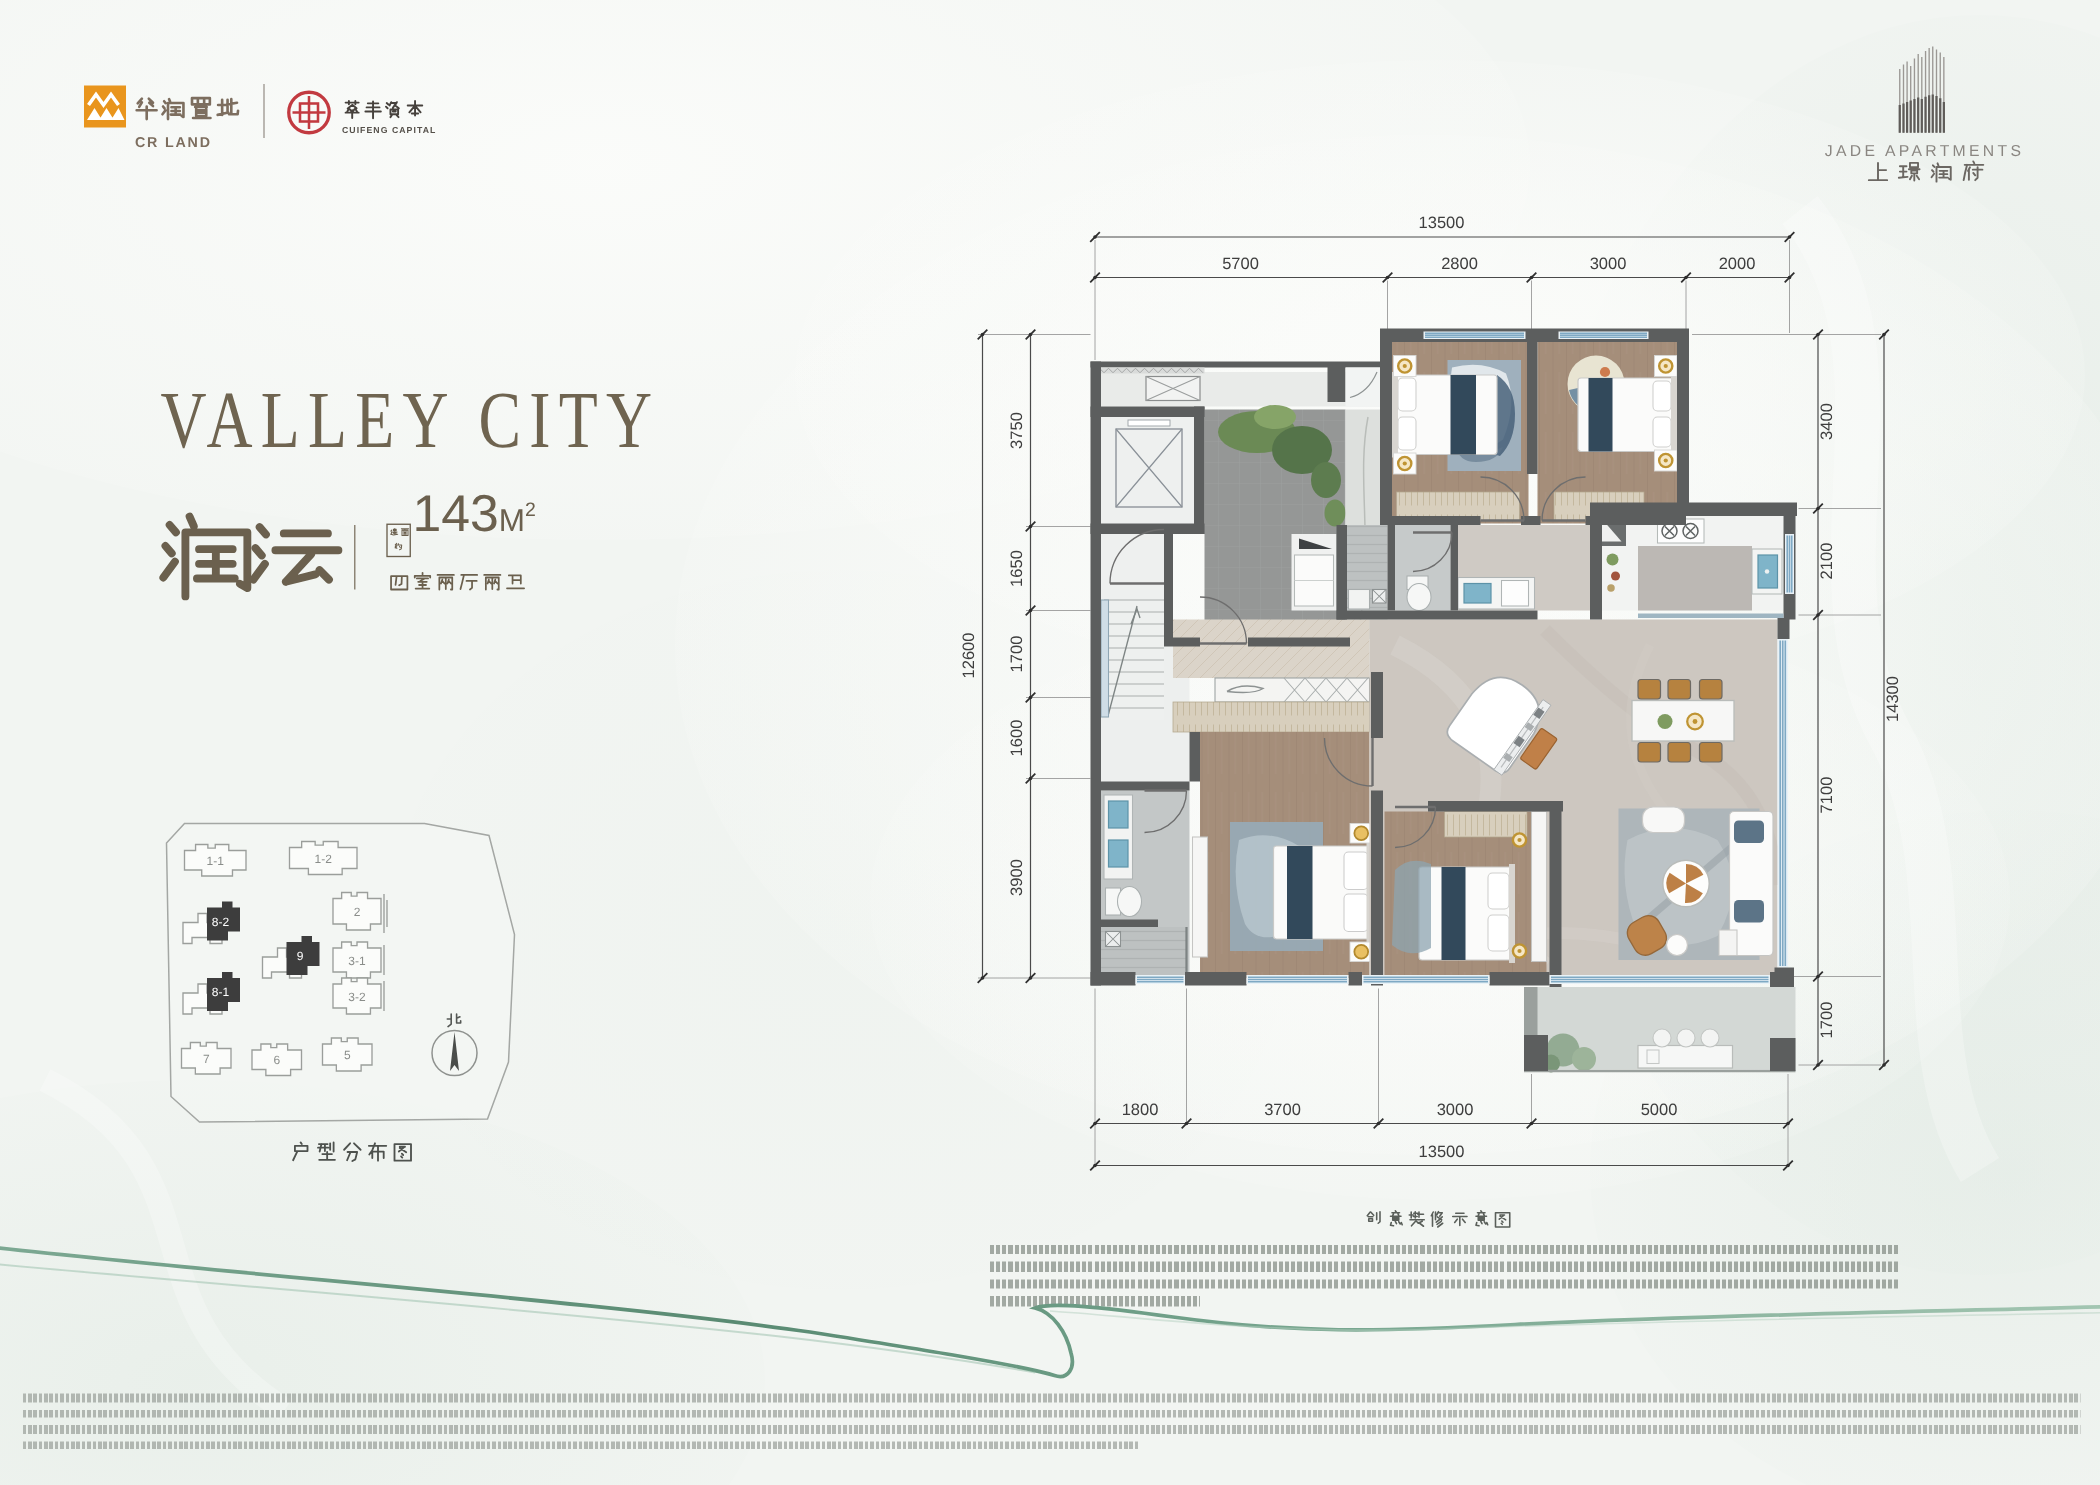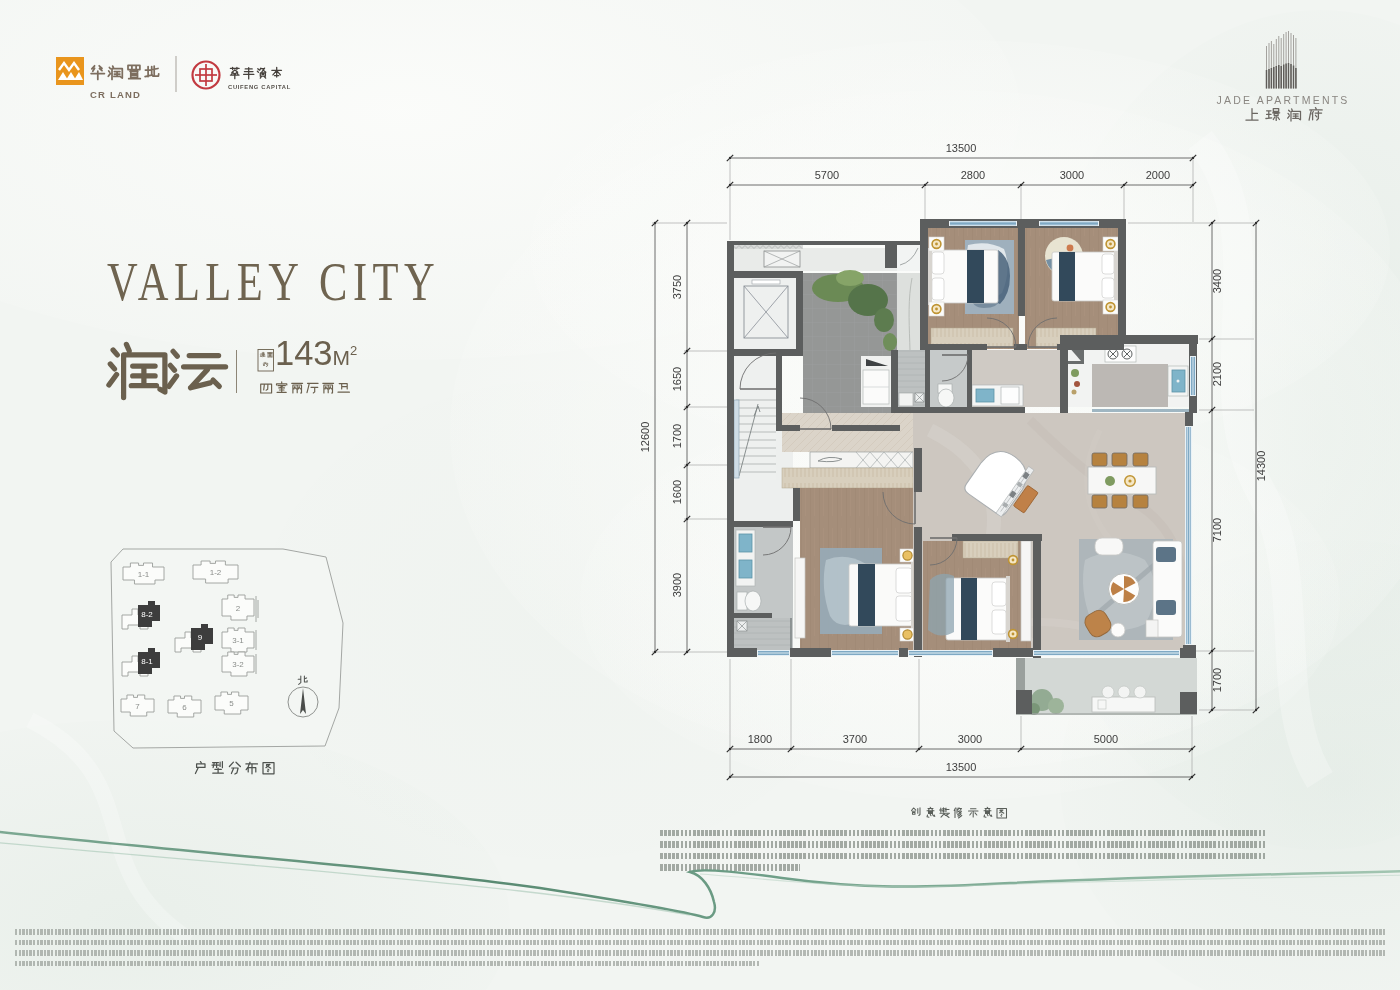--- a/index.html
+++ b/index.html
@@ -121,21 +121,21 @@
 
 <div class="abs tl" style="left:107px;top:250px;font-family:'Liberation Serif',serif;font-size:42.5px;letter-spacing:5.5px;color:#6f6450;font-weight:400;transform:scaleY(1.27);transform-origin:0 0;">VALLEY CITY</div>
 
 <svg class="abs" style="left:100px;top:335px" width="280" height="80" viewBox="100 335 280 80">
     <path d="M113.1,350.0 L117.3,354.9 M110.3,364.0 L114.5,368.9 M108.9,385.0 L116.6,374.5 M126.4,344.4 L129.2,350.7 M123.6,354.9 L123.6,397.6 M123.6,354.9 L164.9,354.9 L164.9,392.0 L160.0,389.2 M132.7,366.1 L155.1,366.1 M132.7,375.9 L155.1,375.9 M131.3,385.7 L156.5,385.7 M143.9,366.1 L143.9,385.7" fill="none" stroke="#6b604e" stroke-width="5.25" stroke-linecap="round" stroke-linejoin="round"></path>
     <path d="M173.1,351.4 L177.3,356.3 M170.3,365.4 L174.5,370.3 M168.9,386.4 L176.6,375.9 M189.2,355.6 L218.6,355.6 M183.6,366.8 L225.6,366.8 M207.4,369.6 L190.6,387.8 M190.6,387.8 L210.2,382.9 M213.0,380.1 L219.3,386.4" fill="none" stroke="#6b604e" stroke-width="5.25" stroke-linecap="round" stroke-linejoin="round"></path>
   </svg>
 
 <div class="abs" style="left:236px;top:350px;width:1.4px;height:43px;background:#8d8576;"></div>
 
-<div class="abs tl" style="left:275px;top:334px;font-size:34.5px;color:#6b604e;font-family:'Liberation Sans',sans-serif;">143<span style="font-size:21px;">M</span><span style="font-size:13px;vertical-align:10px;">2</span></div>
+<div class="abs tl" style="left:275px;top:324px;font-size:34.5px;color:#6b604e;font-family:'Liberation Sans',sans-serif;">143<span style="font-size:21px;">M</span><span style="font-size:13px;vertical-align:10px;">2</span></div>
 
 <svg class="abs" style="left:254px;top:345px;" width="130" height="60" viewBox="254 345 130 60">
     <rect x="258" y="349.5" width="15.5" height="21.5" fill="none" stroke="#6b604e" stroke-width="0.9"></rect>
     <path d="M263.2,352.3 L263.2,355.8 M262.2,352.9 L264.2,352.9 M262.2,353.7 L264.2,353.7 M261.8,354.6 L264.7,354.6 M262.2,355.4 L264.2,355.4 M261.1,353.4 L260.6,354.1 M261.0,354.7 L261.2,355.0 L260.6,356.1 M260.5,356.2 L262.4,356.7 L265.1,356.2" fill="none" stroke="#6b604e" stroke-width="0.70" stroke-linecap="round" stroke-linejoin="round"></path>
     <path d="M267.6,352.5 L272.4,352.5 M270.0,352.5 L269.8,353.4 M268.0,353.4 L268.0,357.0 M272.0,353.4 L272.0,357.0 M268.0,353.4 L272.0,353.4 M268.0,357.0 L272.0,357.0 M269.3,353.4 L269.3,356.4 M270.7,353.4 L270.7,356.4 M269.3,354.9 L270.7,354.9 M269.3,355.9 L270.7,355.9" fill="none" stroke="#6b604e" stroke-width="0.70" stroke-linecap="round" stroke-linejoin="round"></path>
     <path d="M264.5,362.2 L263.5,363.3 M264.5,363.3 L263.5,364.4 M263.4,365.2 L264.5,364.5 M263.4,365.2 L264.6,365.5 M265.7,362.5 L265.2,363.5 M265.3,363.3 L267.8,363.3 L267.5,365.9 L266.4,366.5 M266.3,364.3 L266.8,365.0" fill="none" stroke="#6b604e" stroke-width="0.70" stroke-linecap="round" stroke-linejoin="round"></path>
   </svg>
 
 <svg class="abs" style="left:255px;top:378px;" width="130" height="24" viewBox="255 378 130 24">
     <path d="M260.7,384.1 L271.6,384.1 M260.7,384.1 L260.7,393.0 M271.6,384.1 L271.6,393.0 M260.7,393.0 L271.6,393.0 M264.4,384.1 L263.7,389.9 M267.9,384.1 L267.7,389.3 L266.1,390.2" fill="none" stroke="#6b604e" stroke-width="1.17" stroke-linecap="round" stroke-linejoin="round"></path>

